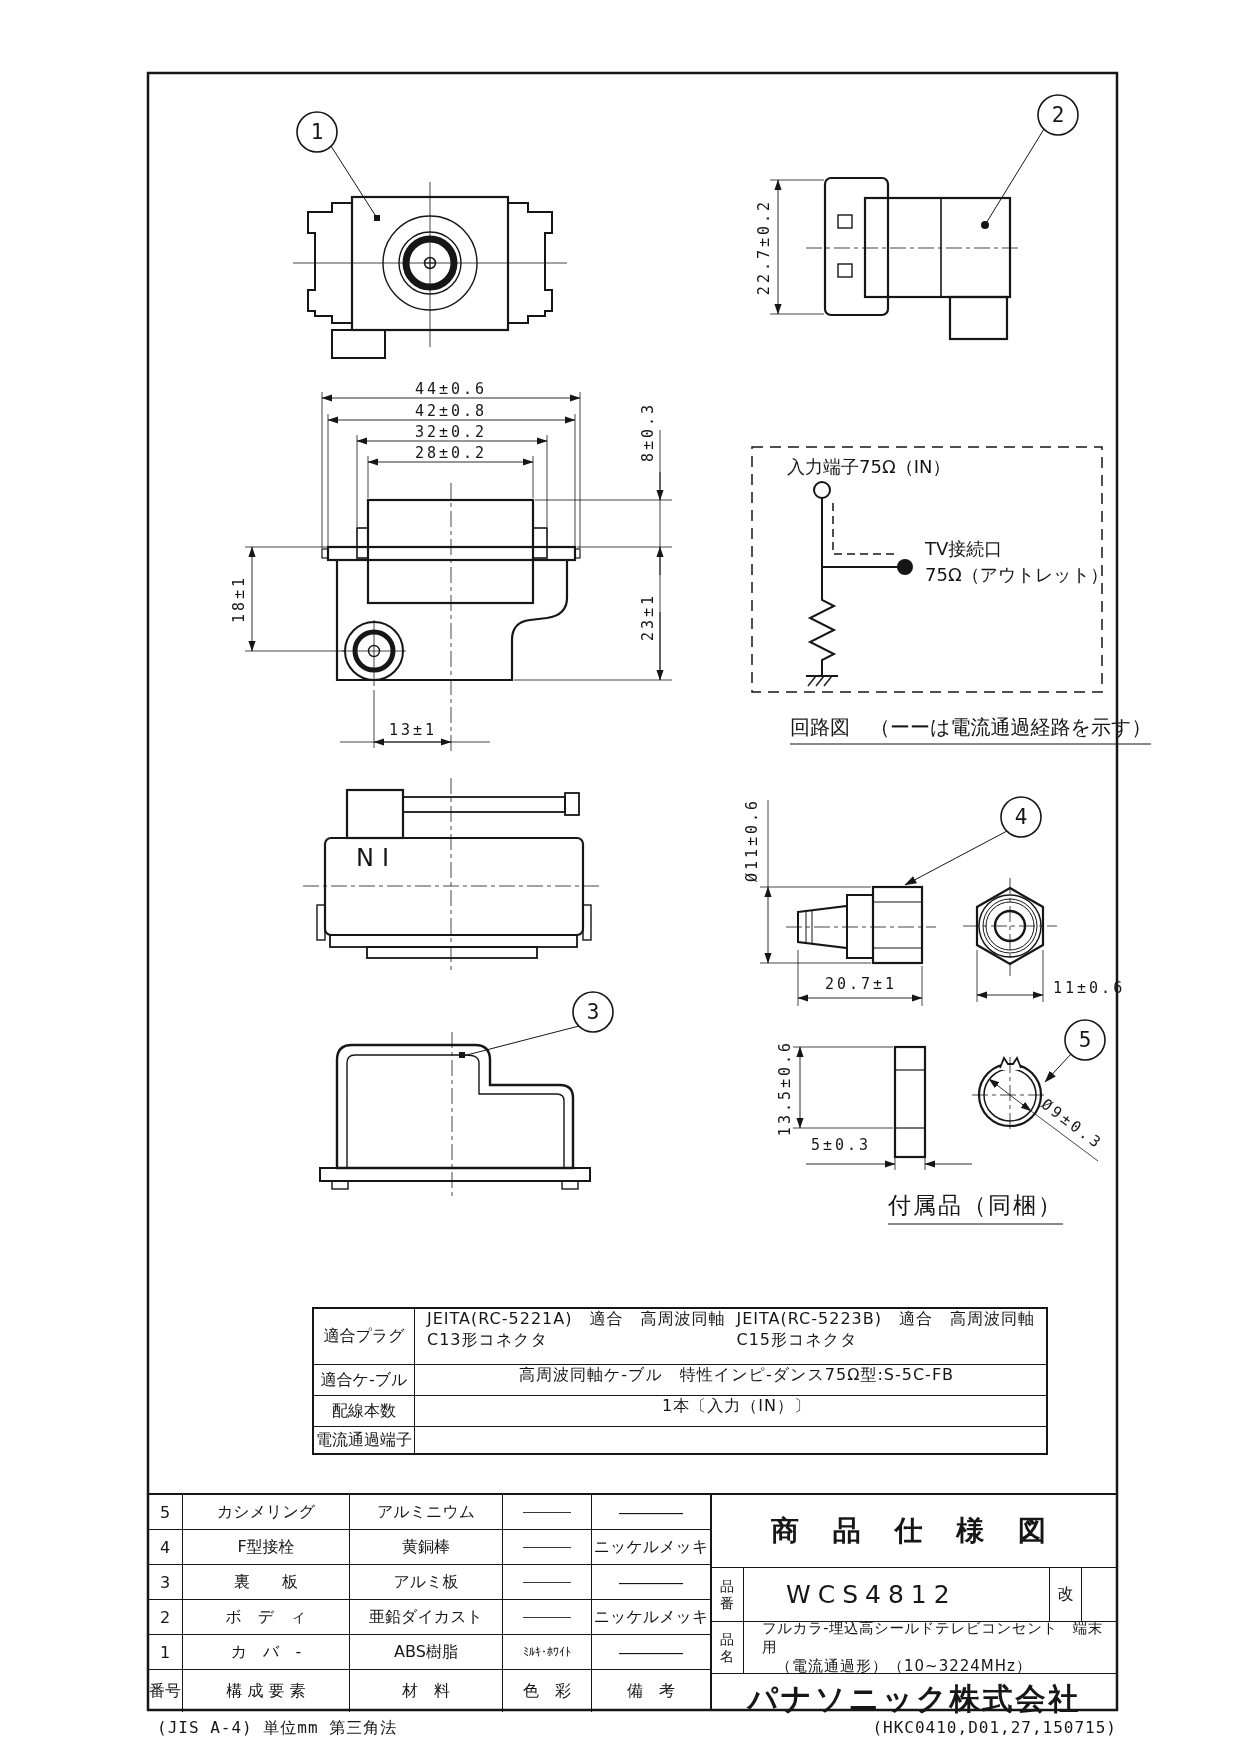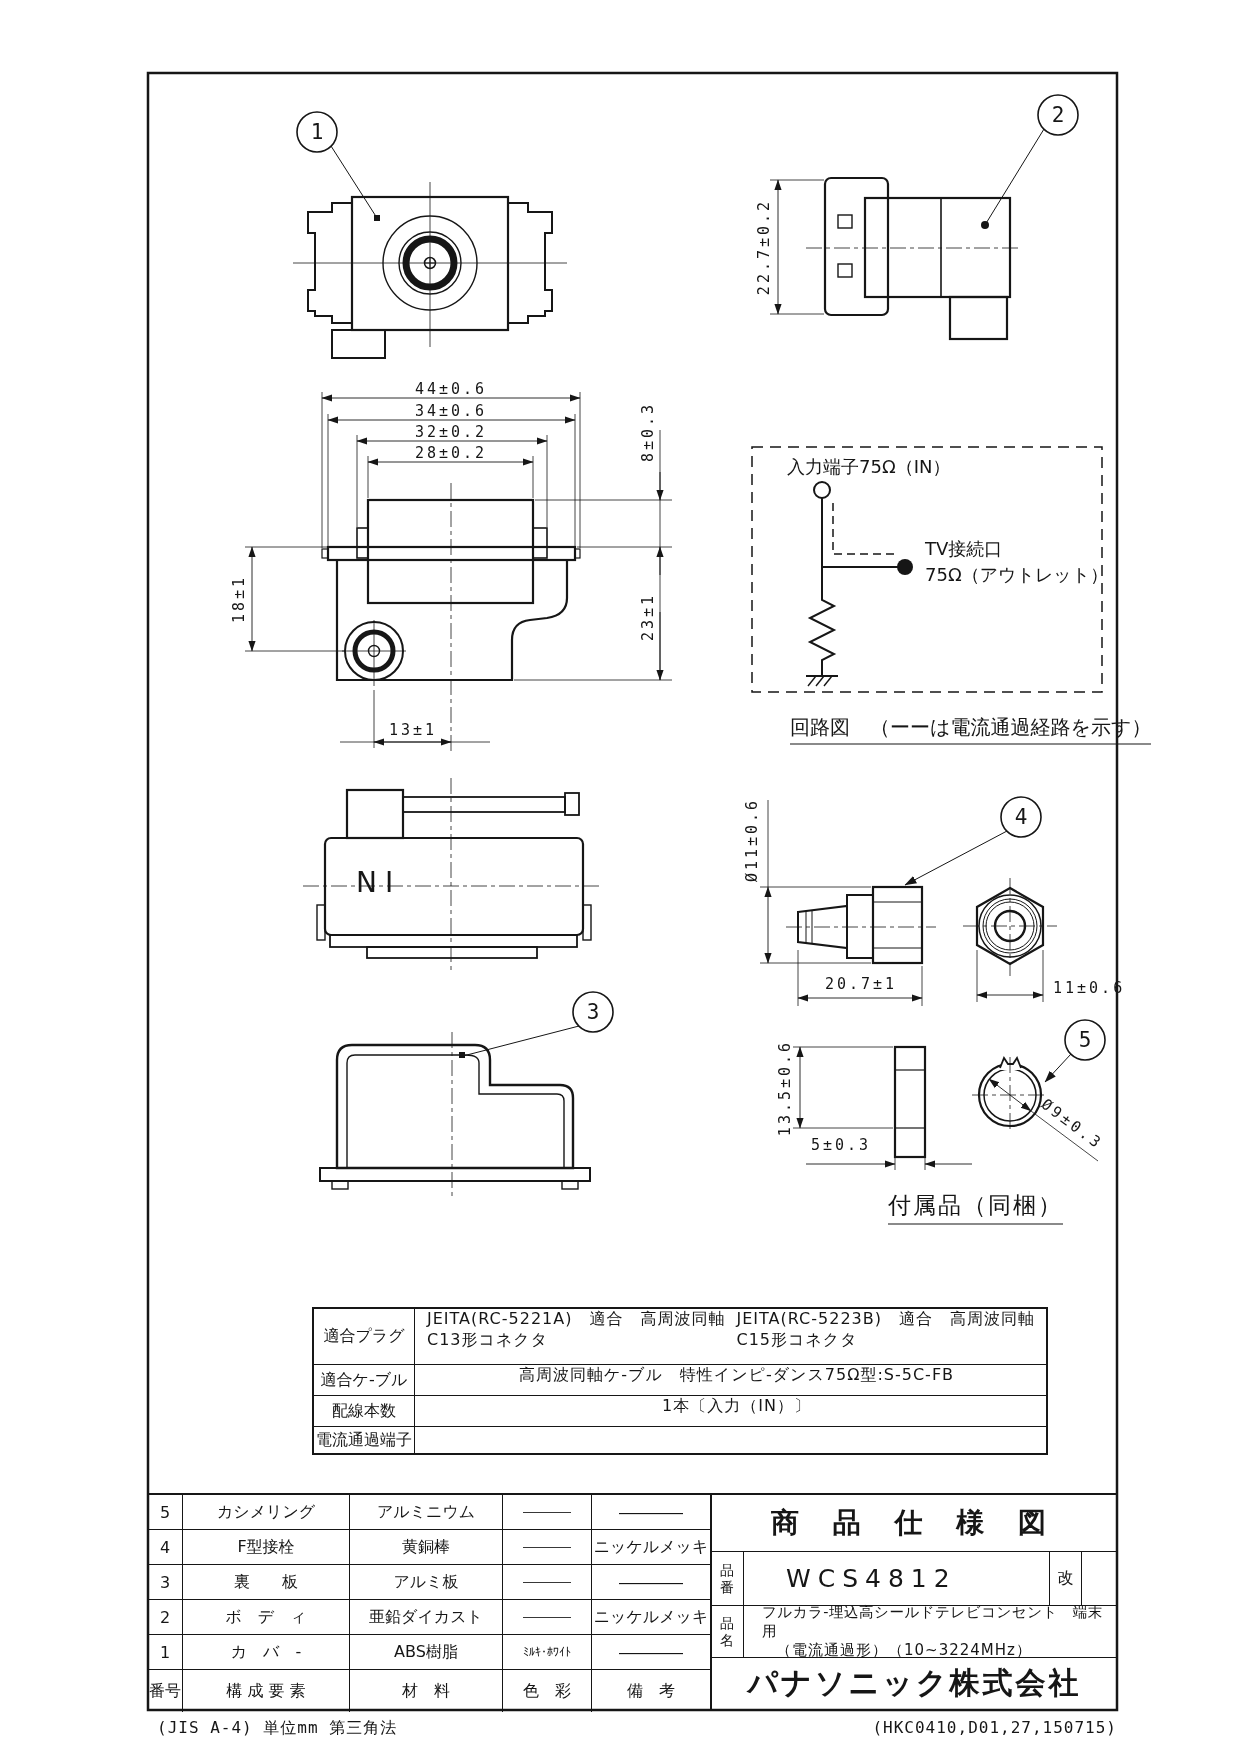--- a/index.html
+++ b/index.html
@@ -8,21 +8,21 @@
   #art{position:absolute;left:0;top:0;}
   .lbl{position:absolute;white-space:nowrap;transform:translate(-50%,-50%);}
   .lbl-l{position:absolute;white-space:nowrap;transform:translate(0,-50%);}
   .dim{font-family:"DejaVu Sans Mono",monospace;font-size:15px;letter-spacing:3px;}
   .dim.v{transform:translate(-50%,-50%) rotate(-90deg);}
   .dim.diag{transform:translate(-50%,-50%) rotate(37deg);}
   .callout{font-family:"DejaVu Sans Mono",monospace;font-size:21px;}
   .circ{font-size:18px;}
   .caption{font-size:20px;border-bottom:1.5px solid #161616;padding-bottom:3px;}
   .accessory{font-size:23px;letter-spacing:2px;border-bottom:1.5px solid #161616;padding-bottom:3px;}
-  .ni{font-size:28px;letter-spacing:8px;margin-top:24px;}
+  .ni{font-size:24px;letter-spacing:8px;}
   
   #spec{position:absolute;left:312px;top:1307px;width:736px;height:148px;
         border:2px solid #161616;box-sizing:border-box;font-size:16px;}
   .spec-row{display:flex;border-top:1.5px solid #161616;box-sizing:border-box;}
   .spec-row:first-child{border-top:none;}
   .spec-label{width:101px;border-right:1.5px solid #161616;display:flex;
               align-items:center;justify-content:center;text-align:center;box-sizing:border-box;}
   .spec-value{flex:1;display:flex;justify-content:center;
               padding-left:12px;letter-spacing:1px;box-sizing:border-box;}
   
@@ -30,21 +30,21 @@
          border-top:2px solid #161616;box-sizing:border-box;font-size:16px;}
   .p-row{display:flex;height:35px;border-bottom:1.5px solid #161616;box-sizing:border-box;}
   .p-row.hdr{height:42px;border-bottom:none;}
   .p-c{display:flex;align-items:center;justify-content:center;border-right:1.5px solid #161616;box-sizing:border-box;}
   .c-no{width:35px;}.c-comp{width:167px;}.c-mat{width:153px;}.c-col{width:89px;font-size:12px;}.c-note{flex:1;border-right:none;}
   .p-row.hdr .c-col{font-size:16px;}
   
   #tblock{position:absolute;left:710px;top:1493px;width:407px;height:217px;
           border-left:2px solid #161616;border-top:2px solid #161616;box-sizing:border-box;}
   .tb-row{border-bottom:1.5px solid #161616;box-sizing:border-box;display:flex;}
-  .tb-doc{height:57px;align-items:center;justify-content:center;
+  .tb-doc{height:73px;align-items:center;justify-content:center;
           font-size:28px;letter-spacing:12px;font-weight:bold;}
   .tb-mid{height:54px;}
   .tb-name{height:52px;}
   .tb-co{height:50px;border-bottom:none;align-items:center;justify-content:center;
          font-size:30px;letter-spacing:3px;font-weight:bold;}
   .tb-vlab{width:32px;border-right:1.5px solid #161616;display:flex;align-items:center;
            justify-content:center;font-size:14px;line-height:17px;box-sizing:border-box;
            text-align:left;word-break:break-all;padding:0 8px;}
   .tb-val{flex:1;display:flex;align-items:center;padding-left:42px;
           font-size:25px;letter-spacing:7px;box-sizing:border-box;}
@@ -261,21 +261,21 @@
 </svg>
 
   <div class="lbl callout" style="left:317px;top:132px;">1</div>
   <div class="lbl callout" style="left:1058px;top:115px;">2</div>
   <div class="lbl callout" style="left:593px;top:1012px;">3</div>
   <div class="lbl callout" style="left:1021px;top:817px;">4</div>
   <div class="lbl callout" style="left:1085px;top:1040px;">5</div>
 
   <div class="lbl dim v" style="left:764px;top:247px;">22.7±0.2</div>
   <div class="lbl dim" style="left:451px;top:389px;">44±0.6</div>
-  <div class="lbl dim" style="left:451px;top:411px;">34±0.6</div>
+  <div class="lbl dim" style="left:451px;top:411px;">42±0.8</div>
   <div class="lbl dim" style="left:451px;top:432px;">32±0.2</div>
   <div class="lbl dim" style="left:451px;top:453px;">28±0.2</div>
   <div class="lbl dim v" style="left:239px;top:599px;">18±1</div>
   <div class="lbl dim v" style="left:648px;top:432px;">8±0.3</div>
   <div class="lbl dim v" style="left:648px;top:617px;">23±1</div>
   <div class="lbl dim" style="left:413px;top:730px;">13±1</div>
   <div class="lbl dim v" style="left:752px;top:840px;">Ø11±0.6</div>
   <div class="lbl dim" style="left:861px;top:984px;">20.7±1</div>
   <div class="lbl-l dim" style="left:1053px;top:988px;">11±0.6</div>
   <div class="lbl dim v" style="left:785px;top:1088px;">13.5±0.6</div>

